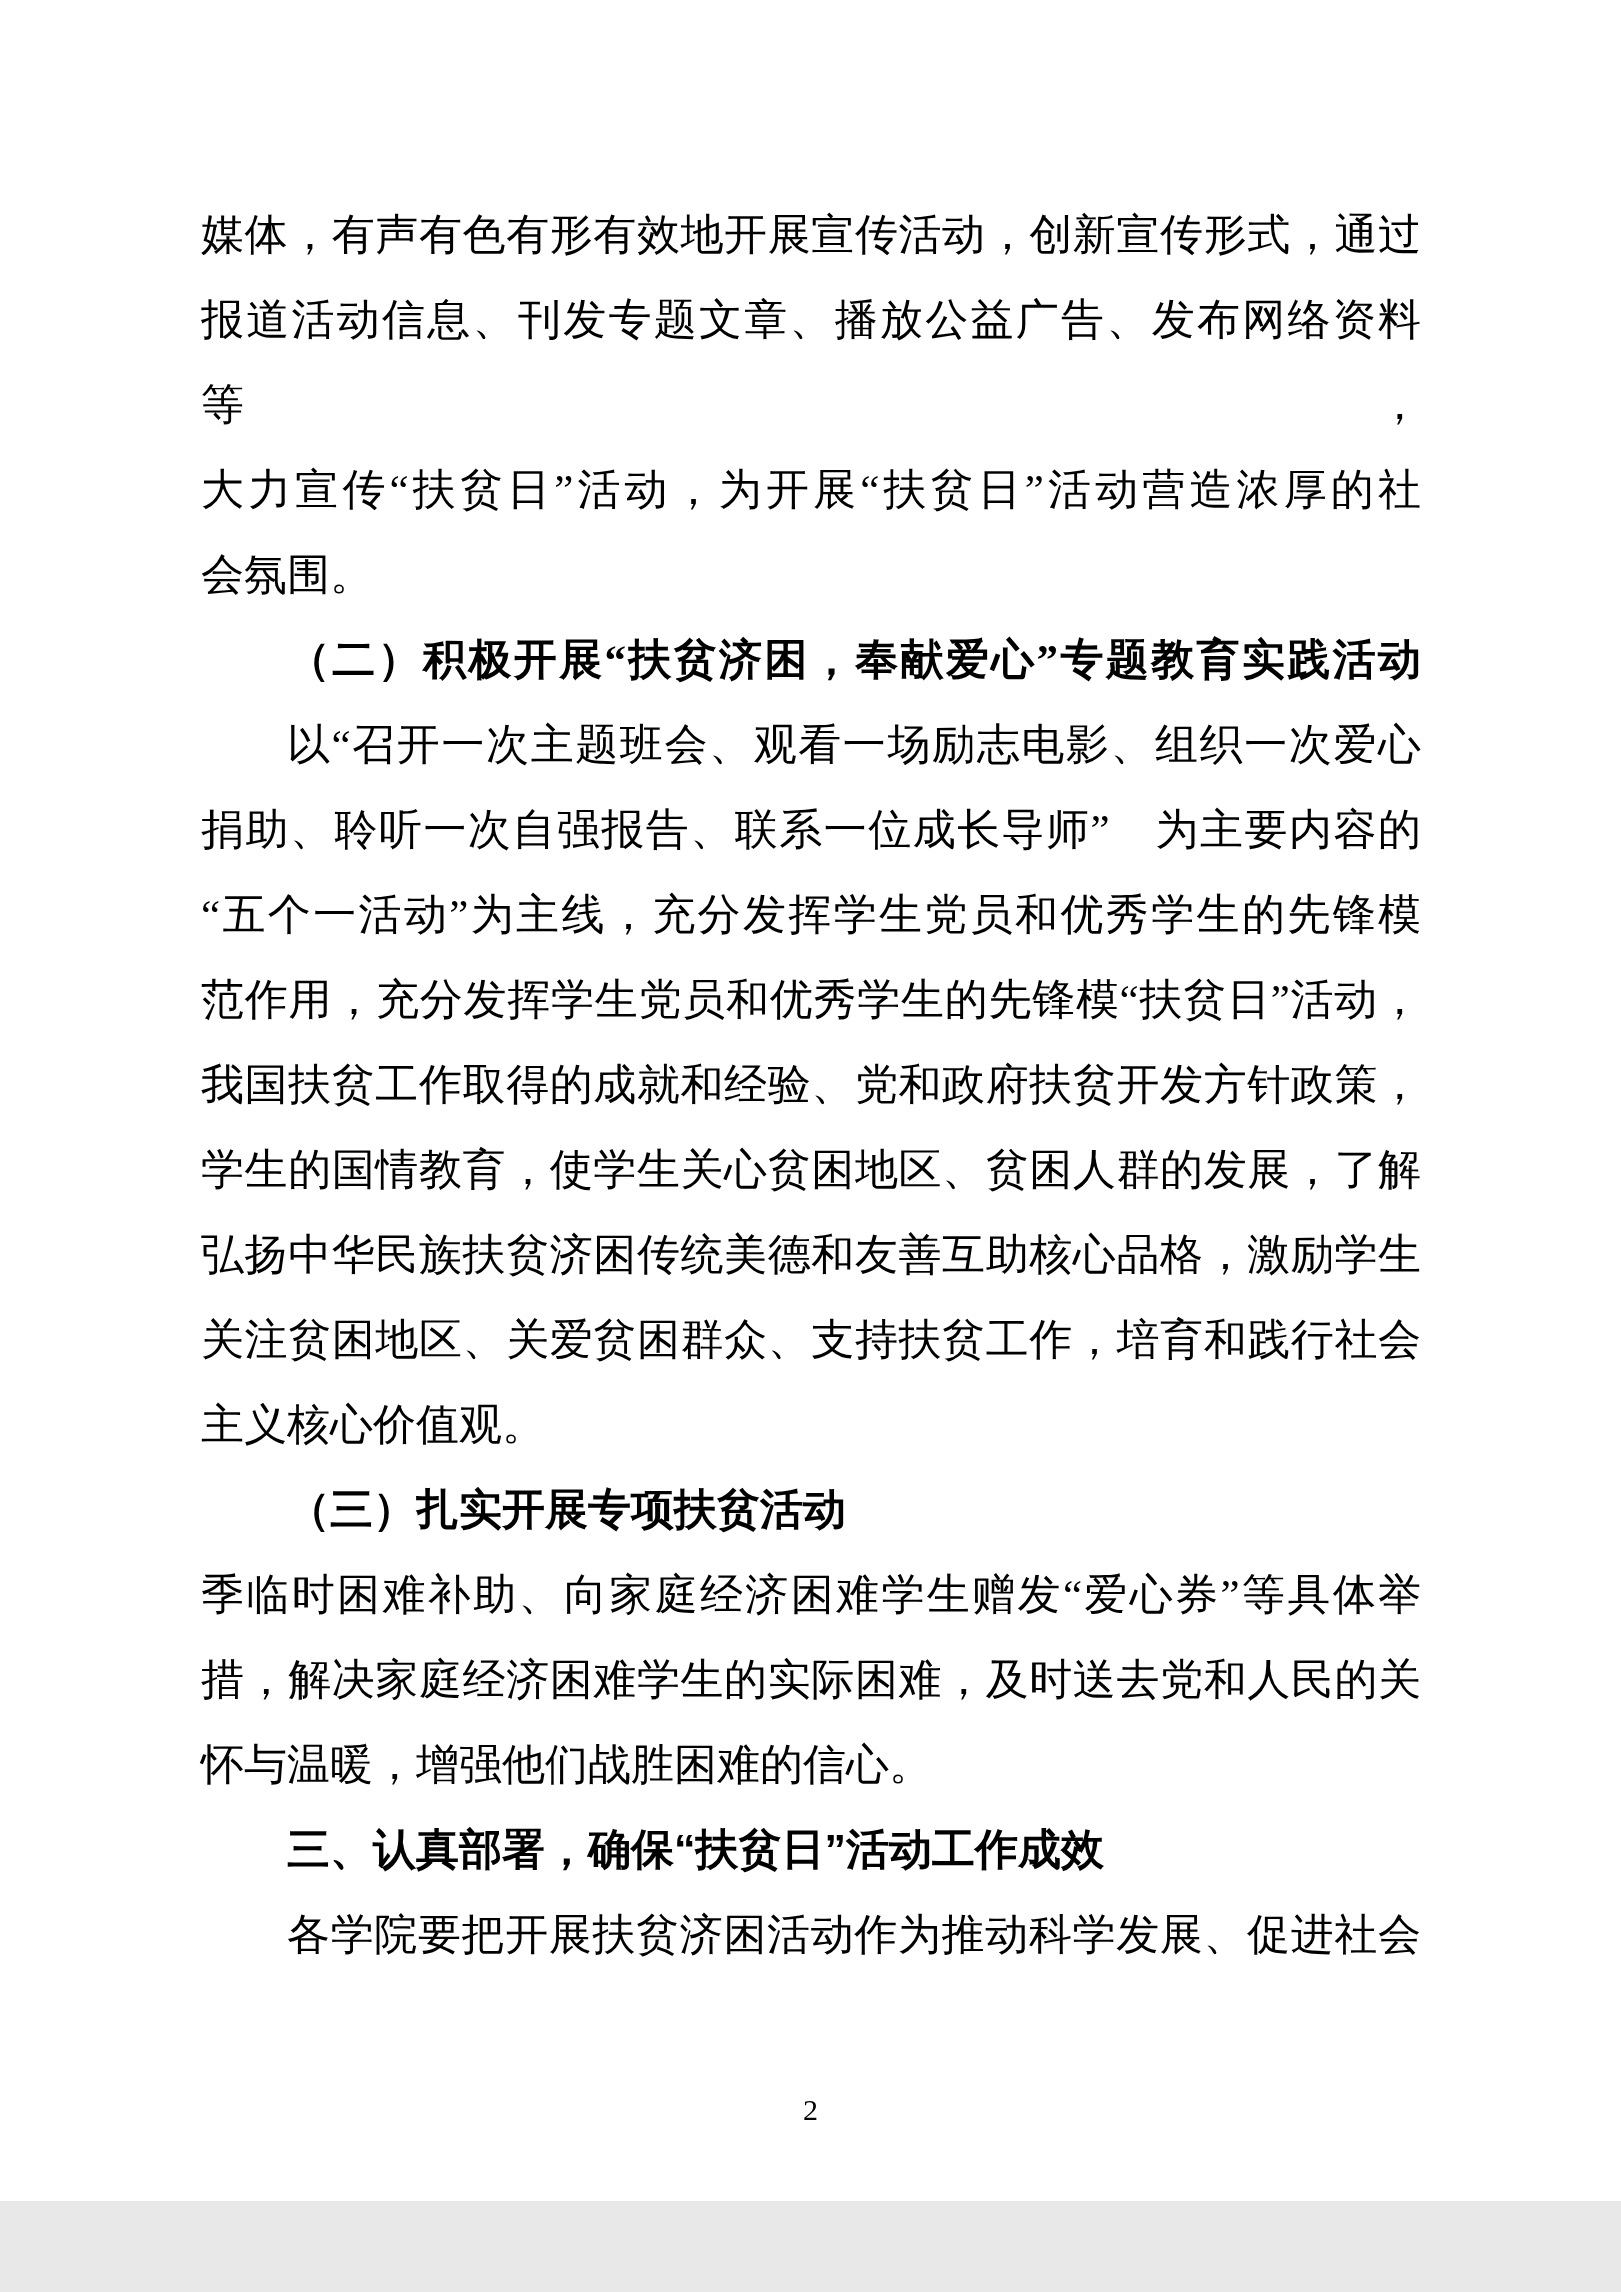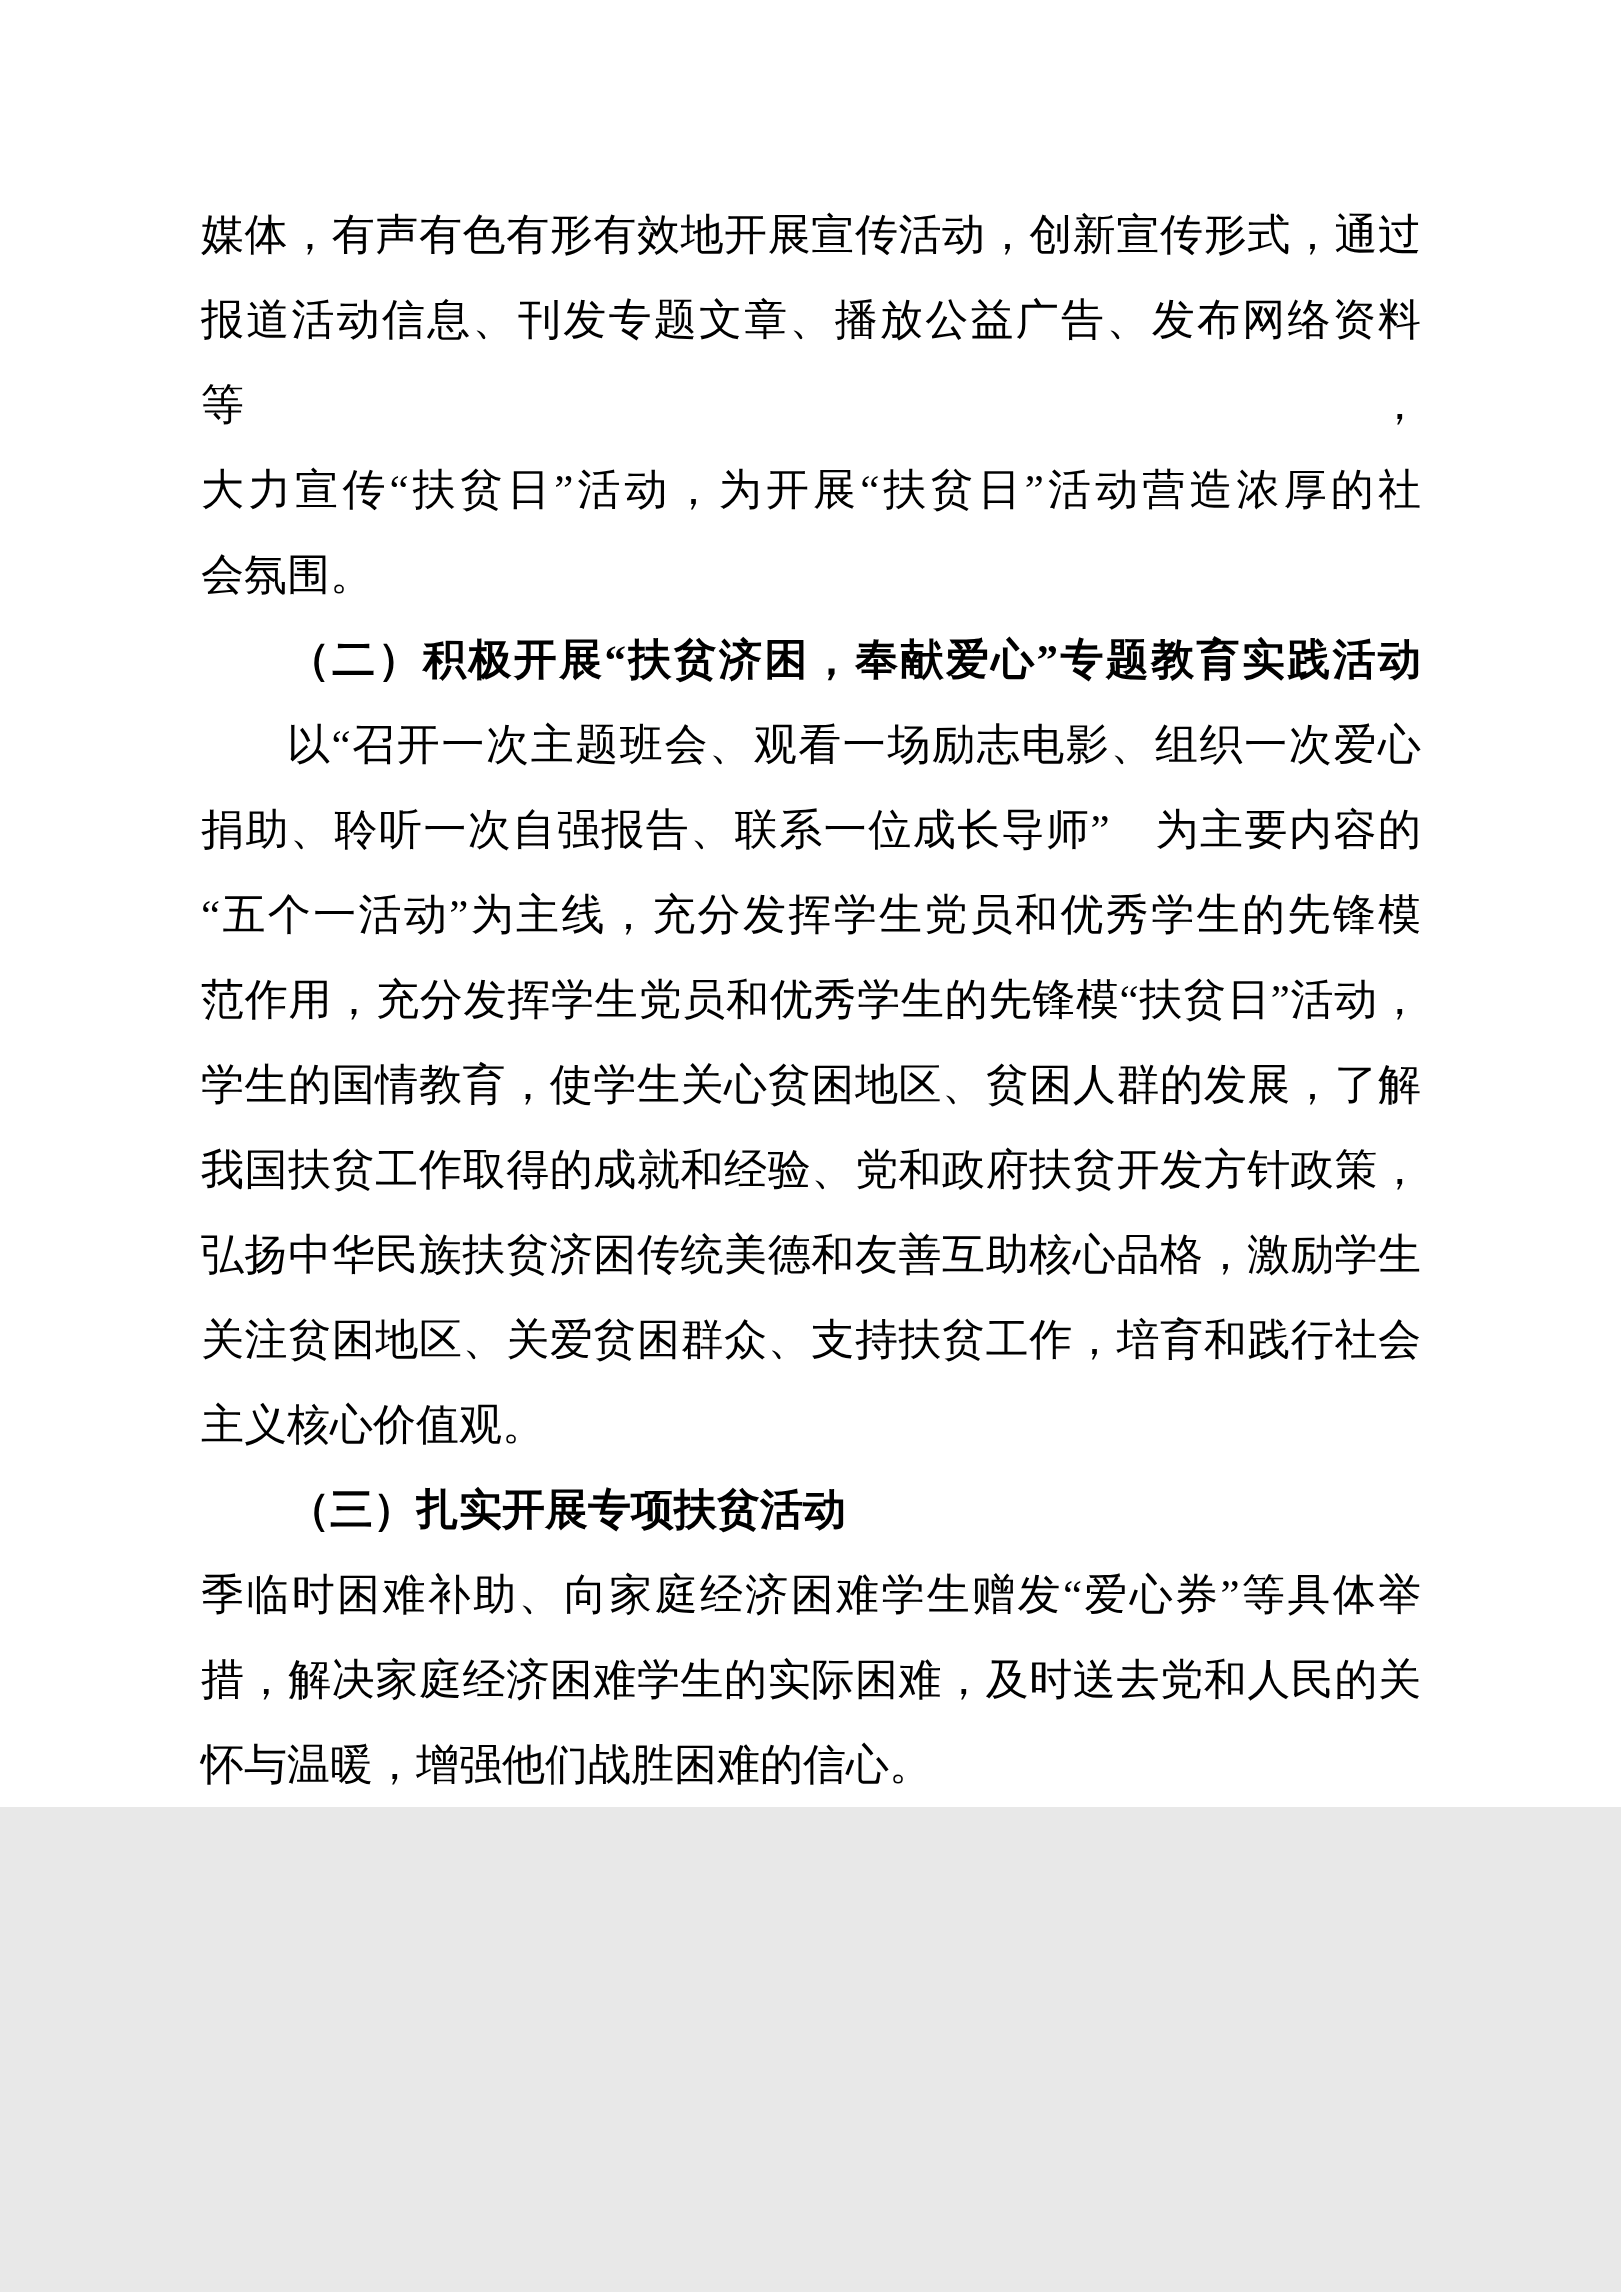--- a/index.html
+++ b/index.html
@@ -1,20 +1,20 @@
 <!DOCTYPE html>
 <html><head>
 <meta charset="utf-8">
 <title>Document Page</title>
 <style>
   html, body { margin: 0; padding: 0; background: #e8e8e8; }
   .page {
     position: relative;
     width: 1621px;
-    height: 1807px;
+    height: 2201px;
     background: #ffffff;
     color: #000000;
     font-family: "Liberation Serif", serif;
     overflow: hidden;
   }
   .doc {
     position: absolute;
     left: 201px;
     top: 192px;
     width: 1220px;
@@ -61,22 +61,22 @@
     <div class="ln">报道活动信息、刊发专题文章、播放公益广告、发布网络资料等，</div>
     <div class="ln">大力宣传“扶贫日”活动，为开展“扶贫日”活动营造浓厚的社</div>
     <div class="short">会氛围。</div>
 
     <div class="ln h-sub indent">（二）积极开展“扶贫济困，奉献爱心”专题教育实践活动</div>
 
     <div class="ln indent">以“召开一次主题班会、观看一场励志电影、组织一次爱心</div>
     <div class="ln">捐助、聆听一次自强报告、联系一位成长导师”　为主要内容的</div>
     <div class="ln">“五个一活动”为主线，充分发挥学生党员和优秀学生的先锋模</div>
     <div class="ln">范作用，充分发挥学生党员和优秀学生的先锋模“扶贫日”活动，</div>
+    <div class="ln">我国扶贫工作取得的成就和经验、党和政府扶贫开发方针政策，</div>
     <div class="ln">学生的国情教育，使学生关心贫困地区、贫困人群的发展，了解</div>
-    <div class="ln">我国扶贫工作取得的成就和经验、党和政府扶贫开发方针政策，</div>
     <div class="ln">弘扬中华民族扶贫济困传统美德和友善互助核心品格，激励学生</div>
     <div class="ln">关注贫困地区、关爱贫困群众、支持扶贫工作，培育和践行社会</div>
     <div class="short">主义核心价值观。</div>
 
     <div class="short h-sub indent">（三）扎实开展专项扶贫活动</div>
 
     <div class="ln">季临时困难补助、向家庭经济困难学生赠发“爱心券”等具体举</div>
     <div class="ln">措，解决家庭经济困难学生的实际困难，及时送去党和人民的关</div>
     <div class="short">怀与温暖，增强他们战胜困难的信心。</div>
 

